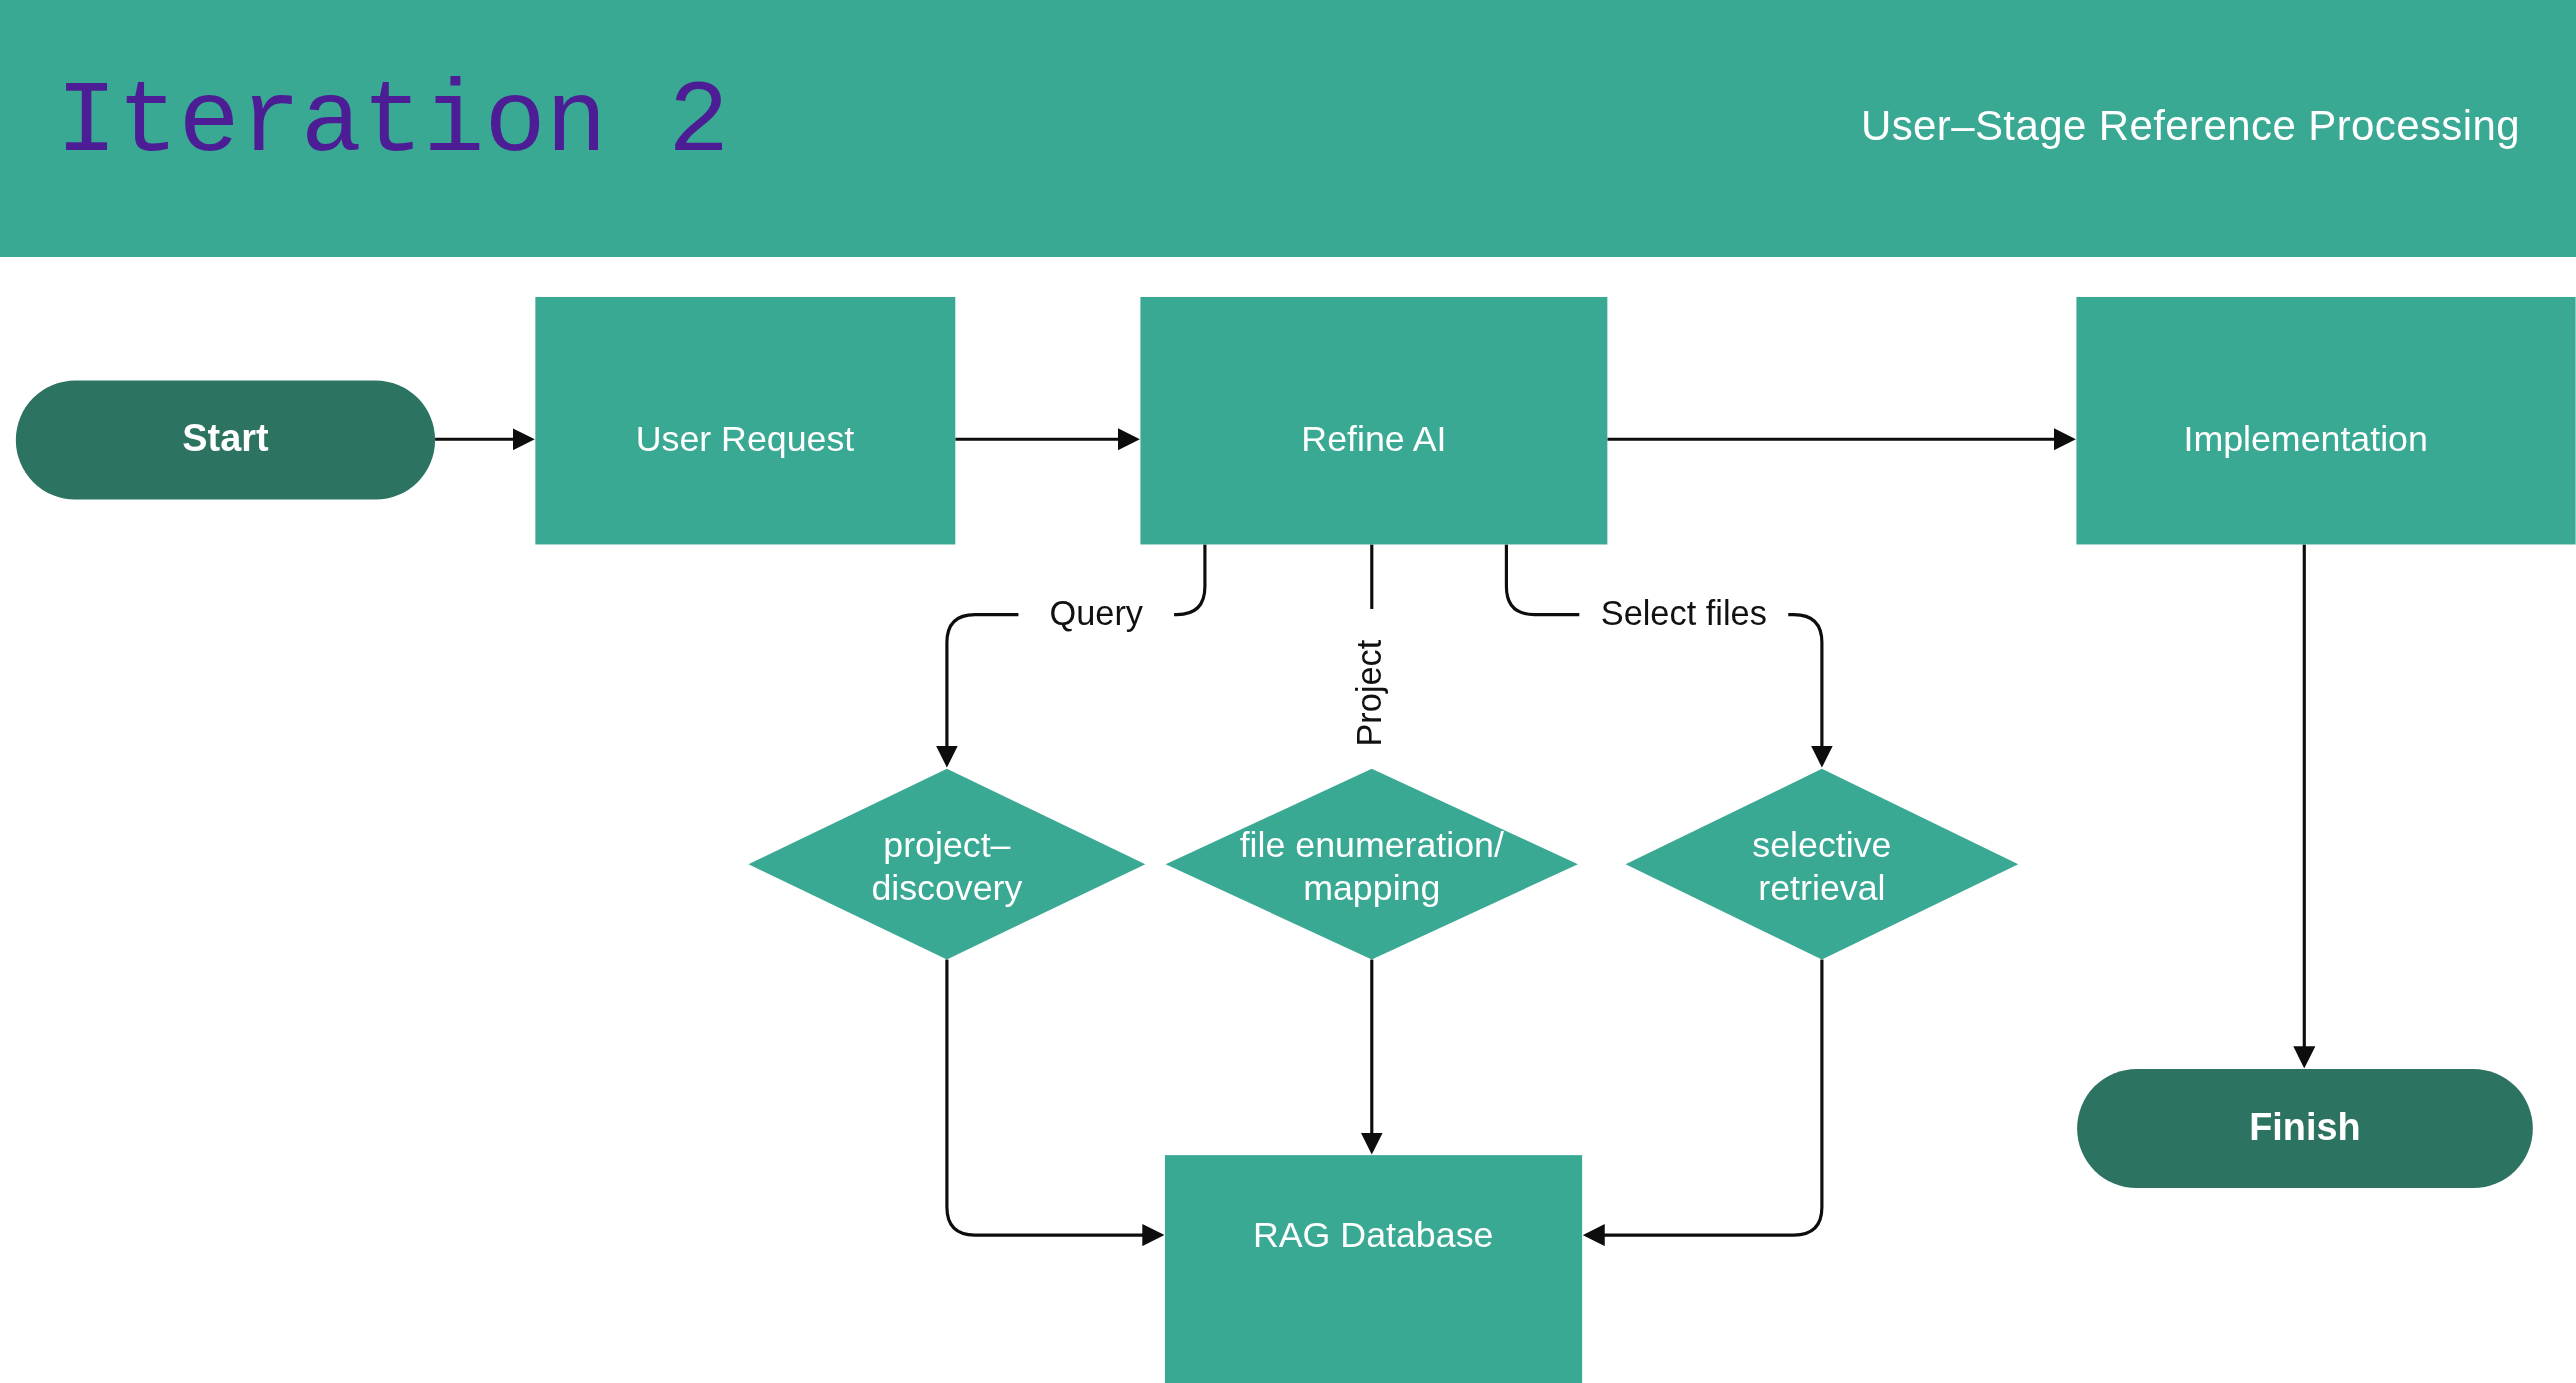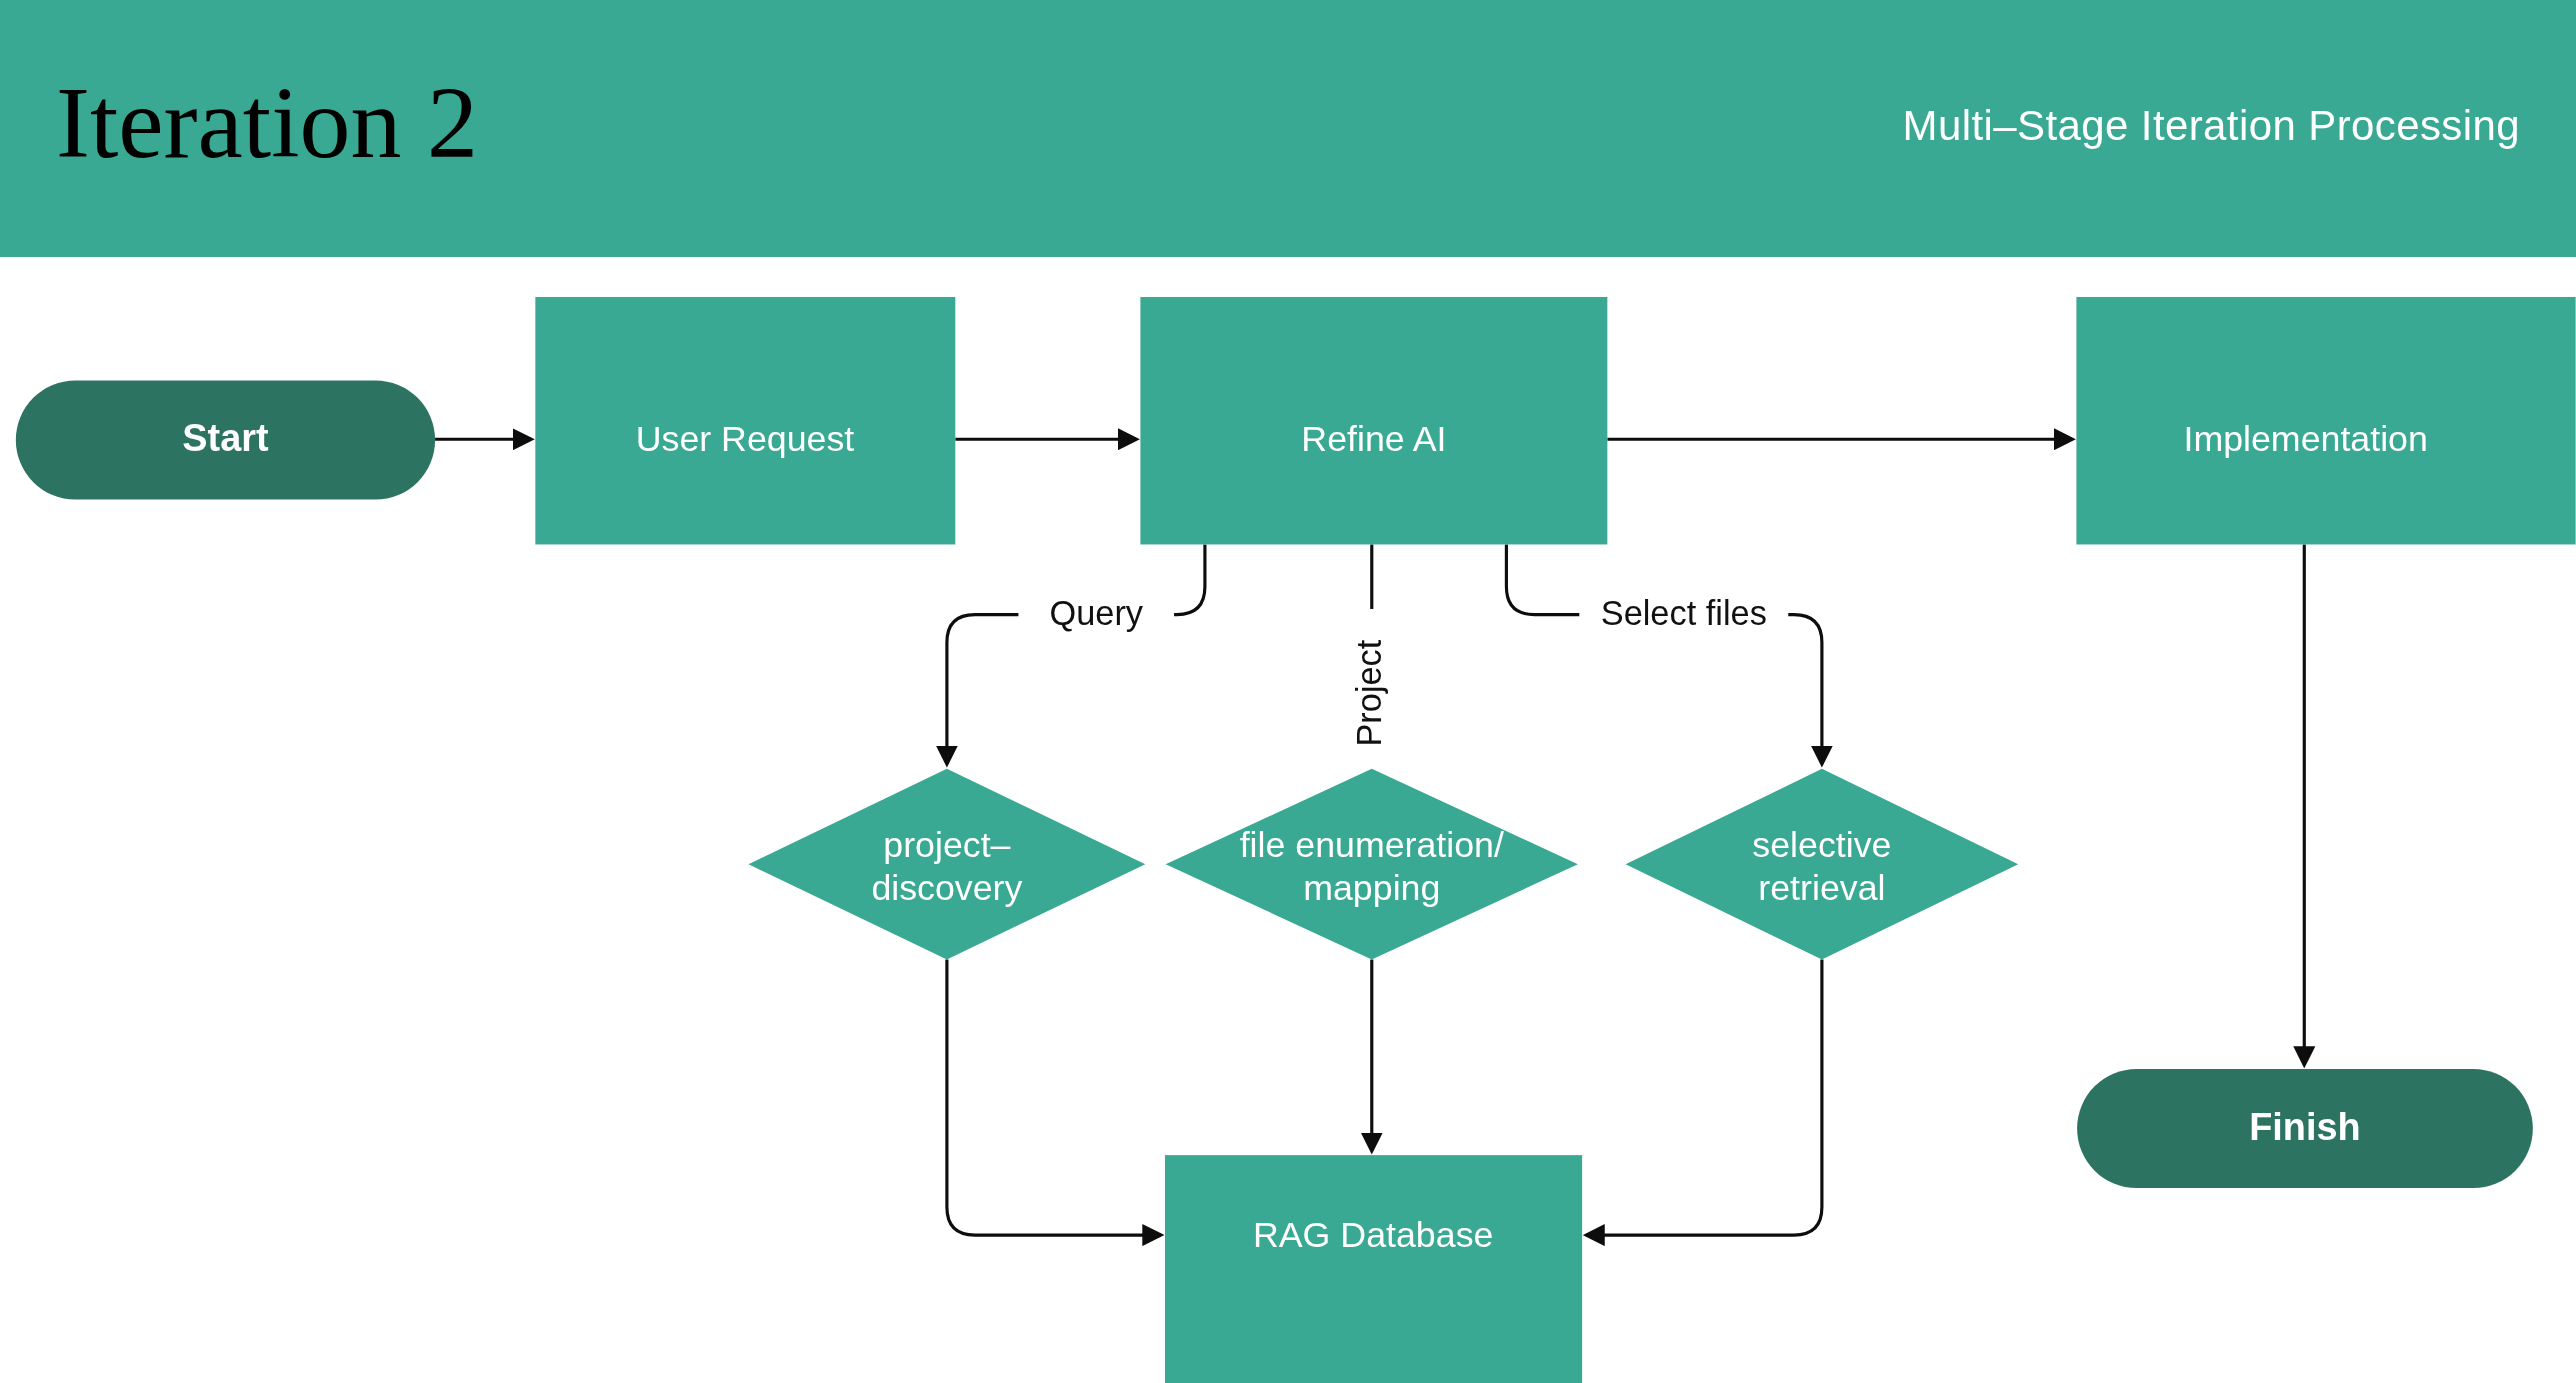--- a/index.html
+++ b/index.html
@@ -22,24 +22,24 @@
     left: 0; top: 0;
     width: 2576px;
     height: 257px;
     background: #3aa993;
     display: flex;
     align-items: center;
     justify-content: space-between;
     padding: 0 56px;
   }
   #slide-title {
-    font-family: Liberation Serif, serif;
+    font-family: Liberation Mono, monospace;
     font-size: 102px;
     line-height: 1;
-    color: #000000;
+    color: #4c1d95;
     font-weight: 400;
     letter-spacing: 0px;
     white-space: nowrap;
     padding-bottom: 11.2px;
   }
   #slide-subtitle {
     font-family: "Liberation Sans", sans-serif;
     font-size: 42px;
     color: #ffffff;
     font-weight: 400;
@@ -89,21 +89,21 @@
   }
   .edge-label-bg { fill: #ffffff; }
 </style>
 </head>
 <body>
 
 <div id="slide">
 
   <div id="header">
     <div id="slide-title">Iteration 2</div>
-    <div id="slide-subtitle">Multi–Stage Iteration Processing</div>
+    <div id="slide-subtitle">User–Stage Reference Processing</div>
   </div>
 
   <div id="canvas">
     <svg id="flow" viewBox="0 0 3673 1606" xmlns="http://www.w3.org/2000/svg">
 
       <defs>
         <marker id="arrow" viewBox="0 0 12 12" refX="10" refY="6" markerWidth="7" markerHeight="7" orient="auto-start-reverse">
           <path d="M 0 0 L 12 6 L 0 12 z" fill="#0d0d0d"></path>
         </marker>
       </defs>

